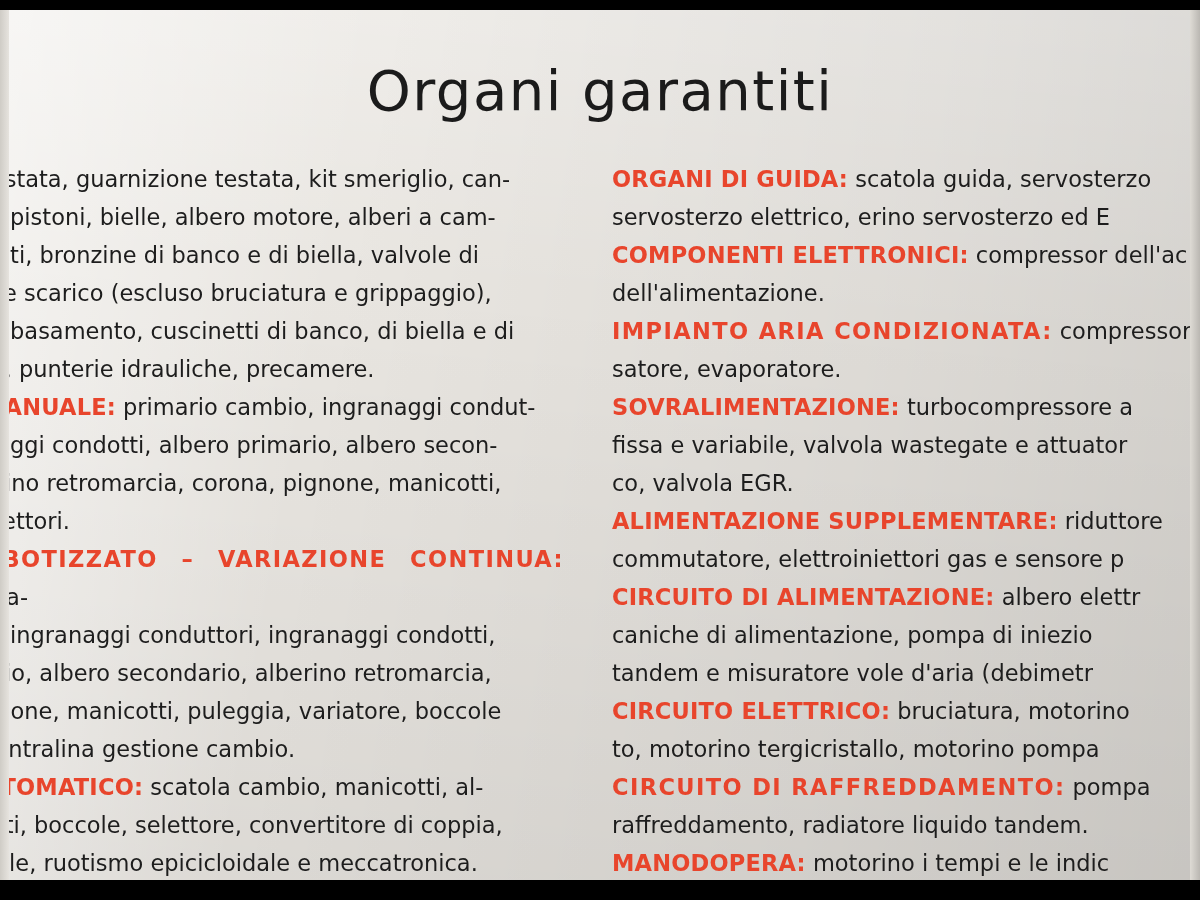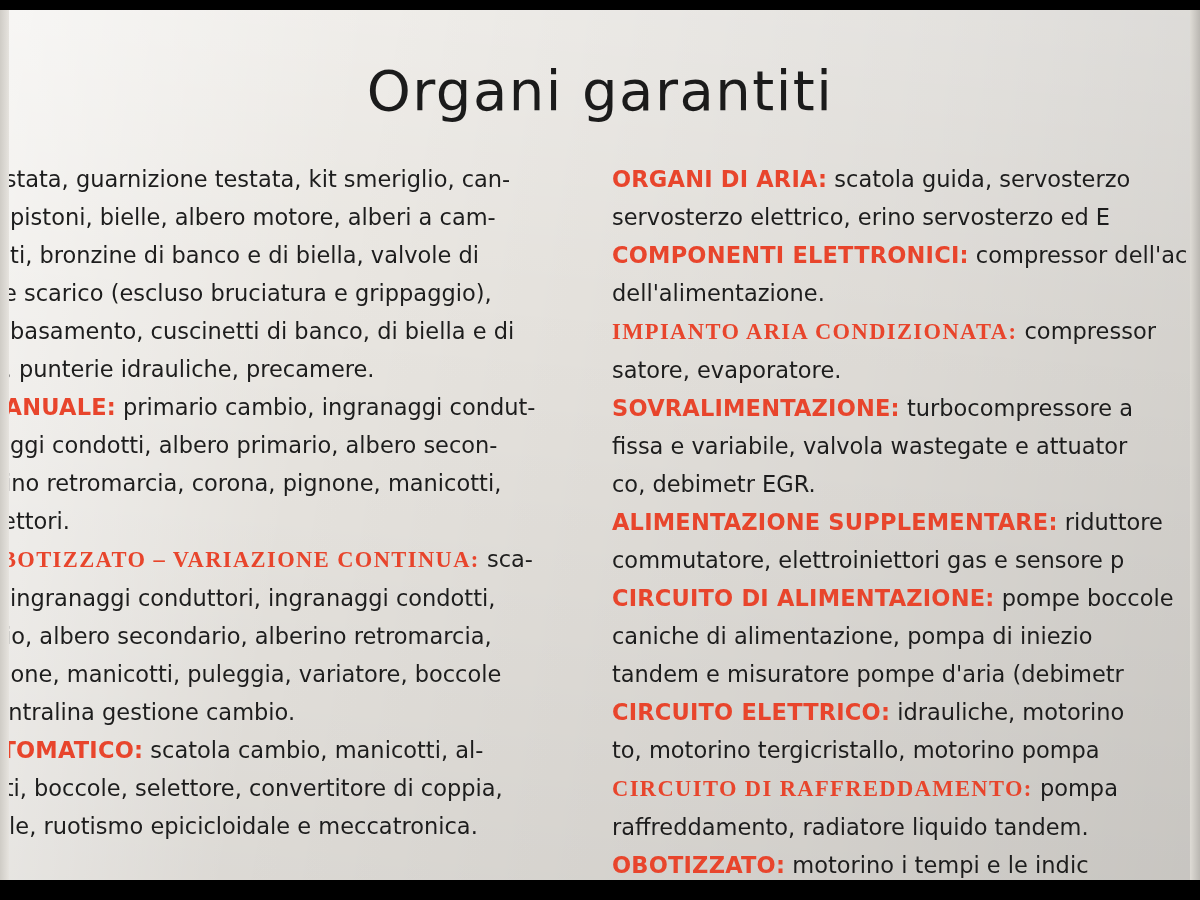--- a/index.html
+++ b/index.html
@@ -108,21 +108,20 @@
   }
   .hd {
     color: #e8452c;
     font-weight: 700;
     letter-spacing: 0.2px;
   }
   .hd-sp {
     color: #e8452c;
     font-weight: 700;
     letter-spacing: 1.4px;
-    font-family: Liberation Serif, serif;
   }
   .body-txt {
     color: #1d1d1d;
   }
 </style>
 </head>
 <body>
 
 <div id="page">
   <div class="letterbox-top"></div>
@@ -146,39 +145,39 @@
         <div class="para"><span class="hd"></span><span class="body-txt">ario, albero secondario, alberino retromarcia,</span></div>
         <div class="para"><span class="hd"></span><span class="body-txt">gnone, manicotti, puleggia, variatore, boccole</span></div>
         <div class="para"><span class="hd"></span><span class="body-txt"> centralina gestione cambio.</span></div>
         <div class="para"><span class="hd">UTOMATICO:</span><span class="body-txt"> scatola cambio, manicotti, al-</span></div>
         <div class="para"><span class="hd"></span><span class="body-txt">etti, boccole, selettore, convertitore di coppia,</span></div>
         <div class="para"><span class="hd"></span><span class="body-txt">vole, ruotismo epicicloidale e meccatronica.</span></div>
 
       </div>
 
       <div class="col col-right">
-        <div class="para"><span class="hd">ORGANI DI ARIA:</span><span class="body-txt"> scatola guida, servosterzo</span></div>
+        <div class="para"><span class="hd">ORGANI DI GUIDA:</span><span class="body-txt"> scatola guida, servosterzo</span></div>
         <div class="para"><span class="hd"></span><span class="body-txt">servosterzo elettrico, erino servosterzo ed E</span></div>
         <div class="para"><span class="hd">COMPONENTI ELETTRONICI:</span><span class="body-txt"> compressor dell'ac</span></div>
         <div class="para"><span class="hd"></span><span class="body-txt">dell'alimentazione.</span></div>
         <div class="para"><span class="hd-sp">IMPIANTO ARIA CONDIZIONATA:</span><span class="body-txt"> compressor</span></div>
         <div class="para"><span class="hd"></span><span class="body-txt">satore, evaporatore.</span></div>
         <div class="para"><span class="hd">SOVRALIMENTAZIONE:</span><span class="body-txt">  turbocompressore  a</span></div>
         <div class="para"><span class="hd"></span><span class="body-txt">fissa e variabile, valvola wastegate e attuator</span></div>
-        <div class="para"><span class="hd"></span><span class="body-txt">co, debimetr EGR.</span></div>
+        <div class="para"><span class="hd"></span><span class="body-txt">co, valvola EGR.</span></div>
         <div class="para"><span class="hd">ALIMENTAZIONE SUPPLEMENTARE:</span><span class="body-txt"> riduttore</span></div>
         <div class="para"><span class="hd"></span><span class="body-txt">commutatore, elettroiniettori gas e sensore p</span></div>
-        <div class="para"><span class="hd">CIRCUITO DI ALIMENTAZIONE:</span><span class="body-txt"> pompe boccole</span></div>
+        <div class="para"><span class="hd">CIRCUITO DI ALIMENTAZIONE:</span><span class="body-txt"> albero elettr</span></div>
         <div class="para"><span class="hd"></span><span class="body-txt">caniche  di  alimentazione,  pompa  di  iniezio</span></div>
-        <div class="para"><span class="hd"></span><span class="body-txt">tandem e misuratore pompe d'aria (debimetr</span></div>
-        <div class="para"><span class="hd">CIRCUITO ELETTRICO:</span><span class="body-txt"> idrauliche, motorino</span></div>
+        <div class="para"><span class="hd"></span><span class="body-txt">tandem e misuratore vole d'aria (debimetr</span></div>
+        <div class="para"><span class="hd">CIRCUITO ELETTRICO:</span><span class="body-txt"> bruciatura, motorino</span></div>
         <div class="para"><span class="hd"></span><span class="body-txt">to, motorino tergicristallo, motorino pompa</span></div>
         <div class="para"><span class="hd-sp">CIRCUITO DI RAFFREDDAMENTO:</span><span class="body-txt">  pompa</span></div>
         <div class="para"><span class="hd"></span><span class="body-txt">raffreddamento, radiatore liquido tandem.</span></div>
-        <div class="para"><span class="hd">OBOTIZZATO:</span><span class="body-txt"> motorino i tempi e le indic</span></div>
+        <div class="para"><span class="hd">MANODOPERA:</span><span class="body-txt"> motorino i tempi e le indic</span></div>
 
       </div>
     </div>
   </div>
   <div class="edge-left"></div>
   <div class="edge-right"></div>
   <div class="letterbox-bottom"></div>
 </div>
 
 </body></html>

